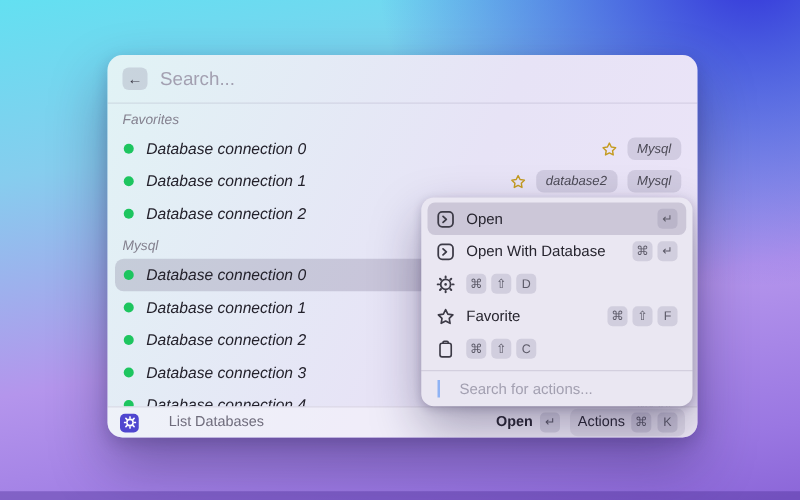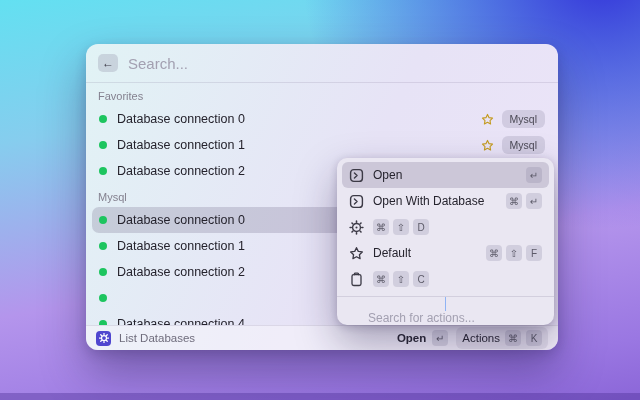--- a/index.html
+++ b/index.html
@@ -32,38 +32,38 @@
     background:rgba(128,122,150,0.25);color:#3c3a47;
     font-size:12px;line-height:1;display:flex;align-items:center;justify-content:center;cursor:pointer;
   }
   .search-input{
     flex:1;border:none;background:transparent;outline:none;
     font-family:Liberation Sans, sans-serif;font-size:15px;color:#26242e;padding:0;
   }
   .search-input::placeholder{color:#a3a0b1;}
   .hdivider{height:1px;flex:none;background:rgba(110,100,135,0.16);}
   
-  .list{flex:1;overflow:hidden;padding:0 6px;}
+  .list{flex:1;overflow:hidden;padding:0 6px;font-style:italic;}
   .section-title{font-size:11px;color:#84818f;padding:7px 6px 4px;}
   .row{
     height:26px;display:flex;align-items:center;gap:10px;padding:0 7px;
     border-radius:7px;font-size:12.5px;color:#24222c;cursor:pointer;
   }
   .row.selected{background:rgba(116,108,140,0.26);}
   .dot{width:8px;height:8px;flex:none;border-radius:50%;}
   .row-label{flex:1;white-space:nowrap;overflow:hidden;}
   .acc{display:flex;align-items:center;gap:8px;}
   .star{display:flex;color:#c49b21;}
   .badge{
     font-size:10.5px;color:#4c4a56;background:rgba(125,118,148,0.22);
     padding:3px 8px;border-radius:6px;white-space:nowrap;
   }
   
   .footer{
-    height:24px;flex:none;display:flex;align-items:center;gap:8px;padding:0 10px;
+    height:24px;flex:none;display:flex;align-items:center;gap:24px;padding:0 10px;
     border-top:1px solid rgba(110,100,135,0.16);
     background:rgba(250,249,253,0.45);
   }
   .ext-icon{width:15px;height:15px;flex:none;border-radius:4px;display:flex;align-items:center;justify-content:center;}
   .footer-cmd{flex:1;font-size:11.5px;color:#6f6c7c;}
   .footer-right{display:flex;align-items:center;gap:6px;}
   .open-label{font-size:11.5px;font-weight:700;color:#2b2935;}
   .key{
     min-width:16px;height:16px;padding:0 2px;border-radius:4px;box-sizing:border-box;
     background:rgba(125,118,148,0.22);color:#5c5a68;font-size:10px;
@@ -82,21 +82,21 @@
   }
   .menu-row{
     height:26px;display:flex;align-items:center;gap:9px;padding:0 7px;
     border-radius:6px;font-size:12px;color:#26242e;cursor:pointer;
   }
   .menu-row.selected{background:rgba(110,102,135,0.24);}
   .menu-icon{width:15px;flex:none;display:flex;color:#3c3a46;}
   .menu-label{flex:1;font-weight:500;white-space:nowrap;}
   .menu-keys{display:flex;gap:4px;}
   .menu-divider{height:1px;background:rgba(110,100,135,0.18);margin:4px -5px 0;}
-  .menu-search{height:28px;display:flex;align-items:center;gap:0;padding:0 8px;flex-direction:column;}
+  .menu-search{height:28px;display:flex;align-items:center;gap:16px;padding:0 8px;}
   .caret{width:1.5px;height:14px;flex:none;background:#8fb3f4;}
   .menu-search-input{
     flex:1;border:none;background:transparent;outline:none;min-width:0;
     font-family:"Liberation Sans",sans-serif;font-size:12px;color:#26242e;padding:0;
   }
   .menu-search-input::placeholder{color:#a3a0b1;}
   svg{display:block;}
 </style>
 </head>
 <body>
@@ -132,20 +132,21 @@
 
       <div class="row">
         <span class="dot" style="background:#1dc55f"></span>
         <span class="row-label">Database connection 1</span>
         <span class="acc">
           <span class="star">
             <svg width="13" height="13" viewBox="0 0 16 16" fill="none" stroke="currentColor" stroke-width="1.4" stroke-linejoin="round">
                 <path d="M8 1.8l1.9 3.9 4.3.6-3.1 3 .7 4.2L8 11.5l-3.8 2 .7-4.2-3.1-3 4.3-.6z"></path>
               </svg>
           </span>
+          <span class="badge">database2</span>
           <span class="badge">Mysql</span>
         </span>
       </div>
 
       <div class="row">
         <span class="dot" style="background:#1dc55f"></span>
         <span class="row-label">Database connection 2</span>
       </div>
 
       <div class="section-title">Mysql</div>
@@ -157,20 +158,21 @@
       <div class="row">
         <span class="dot" style="background:#1dc55f"></span>
         <span class="row-label">Database connection 1</span>
       </div>
       <div class="row">
         <span class="dot" style="background:#1dc55f"></span>
         <span class="row-label">Database connection 2</span>
       </div>
       <div class="row">
         <span class="dot" style="background:#1dc55f"></span>
+        <span class="row-label">Database connection 3</span>
       </div>
       <div class="row">
         <span class="dot" style="background:#1dc55f"></span>
         <span class="row-label">Database connection 4</span>
         <span class="acc">
           <span class="badge">Mysql</span>
         </span>
       </div>
     </div>
 
@@ -236,21 +238,21 @@
           <span class="key">D</span>
         </span>
       </div>
 
       <div class="menu-row">
         <span class="menu-icon">
           <svg width="15" height="15" viewBox="0 0 16 16" fill="none" stroke="currentColor" stroke-width="1.4" stroke-linejoin="round">
               <path d="M8 1.8l1.9 3.9 4.3.6-3.1 3 .7 4.2L8 11.5l-3.8 2 .7-4.2-3.1-3 4.3-.6z"></path>
             </svg>
         </span>
-        <span class="menu-label">Default</span>
+        <span class="menu-label">Favorite</span>
         <span class="menu-keys">
           <span class="key">⌘</span>
           <span class="key">⇧</span>
           <span class="key">F</span>
         </span>
       </div>
 
       <div class="menu-row">
         <span class="menu-icon">
           <svg width="15" height="15" viewBox="0 0 16 16" fill="none" stroke="currentColor" stroke-width="1.4">

